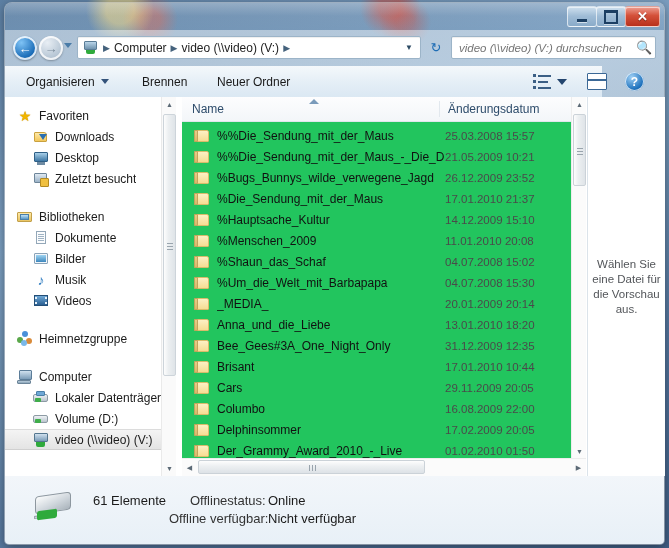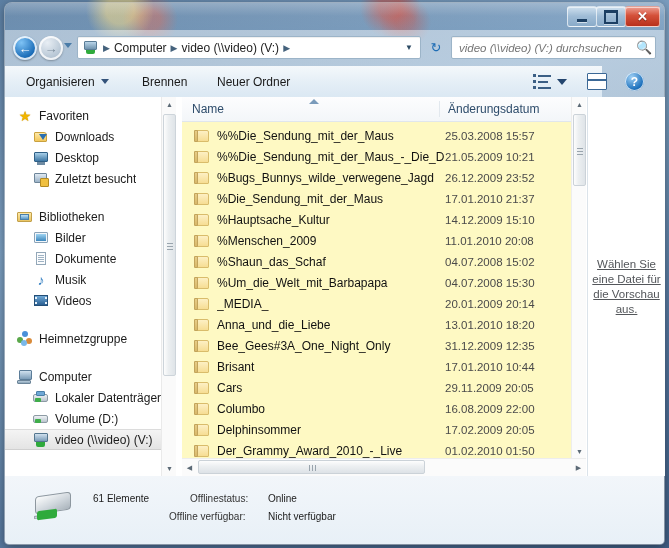--- a/index.html
+++ b/index.html
@@ -145,21 +145,21 @@
   
   #sb-scroll{position:absolute;left:156px;top:0;width:15px;height:379px;background:#fafafa;border-left:1px solid #eaeaea;}
   .sb-arrow{position:absolute;left:0;width:15px;height:15px;display:flex;align-items:center;justify-content:center;color:#5c6a76;font-size:7px;}
   #sb-up{top:0;} #sb-dn{bottom:0;}
   #sb-thumb{position:absolute;left:1px;top:17px;width:13px;height:262px;background:linear-gradient(90deg,#fdfdfd,#eceff1 40%,#dfe4e8);border:1px solid #cdd4da;border-radius:2px;box-sizing:border-box;}
   #sb-thumb .grip{position:absolute;left:3px;width:6px;height:1px;background:#9aa5ae;}
   
   #splitter{position:absolute;left:171px;top:0;width:6px;height:379px;background:#fff;}
 
   
-  #filelist{position:absolute;left:177px;top:0;width:404px;height:379px;background:#fef9c3;overflow:hidden;}
+  #filelist{position:absolute;left:177px;top:0;width:404px;height:379px;background:#22c55e;overflow:hidden;}
   #colheader{position:absolute;left:0;top:0;width:404px;height:24px;background:linear-gradient(180deg,#fdfdfe,#f3f6f9);border-bottom:1px solid #e0e6ec;}
   #sortmark{position:absolute;left:127px;top:2px;width:0;height:0;border-left:5px solid transparent;border-right:5px solid transparent;border-bottom:5px solid #7a9bbb;}
   .colh{position:absolute;top:0;height:24px;display:flex;align-items:center;font-size:12px;color:#2e4c6b;}
   #colh-name{left:10px;}
   #colh-date{left:257px;padding-left:8px;border-left:1px solid #e2e8ee;height:16px;margin-top:4px;align-items:center;}
   #rows{position:absolute;left:0;top:28px;width:404px;height:336px;overflow:hidden;}
   .frow{height:21px;display:flex;align-items:center;font-size:12px;color:#111;}
   .fic{width:16px;height:14px;margin:0 7px 0 12px;position:relative;flex:none;}
   .fic .back{position:absolute;left:0;top:1px;width:15px;height:12px;background:linear-gradient(180deg,#fdf0c4,#f6dd93);border:1px solid #d9bc6b;border-radius:1px 2px 1px 1px;box-sizing:border-box;}
   .fic .spine{position:absolute;left:0;top:1px;width:4px;height:12px;background:linear-gradient(180deg,#e8cd88,#d8b869);border:1px solid #c2a45c;border-radius:1px 0 0 1px;box-sizing:border-box;}
@@ -171,30 +171,30 @@
   #fl-vthumb .grip{position:absolute;left:3px;width:6px;height:1px;background:#99a4ad;}
   #fl-hscroll{position:absolute;left:0;bottom:0;width:404px;height:17px;background:#fbfbfb;border-top:1px solid #ededed;}
   .h-arrow{position:absolute;top:0;width:15px;height:17px;display:flex;align-items:center;justify-content:center;color:#5c6a76;font-size:7px;}
   #h-left{left:0;} #h-right{right:0;}
   #fl-hthumb{position:absolute;left:16px;top:1px;width:227px;height:14px;background:linear-gradient(180deg,#fdfdfd,#eceff1 45%,#dde2e7);border:1px solid #cbd2d8;border-radius:2px;box-sizing:border-box;}
   #fl-hthumb .grip{position:absolute;top:4px;width:1px;height:6px;background:#99a4ad;}
 
   
   #previewpane{position:absolute;left:582px;top:0;width:77px;height:379px;background:#fff;border-left:1px solid #dbe3ea;
     display:flex;align-items:center;justify-content:center;}
-  #preview-text{color:#53565a;font-size:11.5px;text-align:center;line-height:15px;padding:0 4px;text-decoration:underline;}
+  #preview-text{color:#53565a;font-size:11.5px;text-align:center;line-height:15px;padding:0 4px;}
 
   
   #statusbar{position:absolute;left:0;top:446px;width:659px;height:68px;
     background:linear-gradient(180deg,#f2f6fa,#e8f0f7);border-radius:0 0 4px 4px;}
   #st-icon{position:absolute;left:28px;top:14px;width:42px;height:34px;}
   #st-icon .body{position:absolute;left:2px;top:4px;width:36px;height:18px;background:linear-gradient(160deg,#fcfdfd,#cfd6dc 55%,#a9b3bb);border:1px solid #8d979f;border-radius:4px;box-sizing:border-box;transform:skewY(-8deg);}
   #st-icon .plug{position:absolute;left:4px;top:20px;width:20px;height:9px;background:#2faa3c;border-radius:2px;transform:skewY(-8deg);}
   #st-icon .cord{position:absolute;left:1px;top:25px;width:16px;height:3px;background:#cfd6dc;border:1px solid #9aa4ac;box-sizing:border-box;transform:skewY(-8deg);}
-  .stline{position:absolute;font-size:10px;color:#1b1b1b;white-space:nowrap;}
+  .stline{position:absolute;font-size:13px;color:#1b1b1b;white-space:nowrap;}
   #st-count{left:88px;top:17px;}
   #st-l1-lab{left:185px;top:17px;color:#333;}
   #st-l1-val{left:263px;top:17px;}
   #st-l2-lab{left:164px;top:35px;color:#333;}
   #st-l2-val{left:263px;top:35px;}
 </style>
 </head>
 <body>
 
 <div id="desktop"></div>
@@ -305,35 +305,35 @@
 
           <div class="navgroup" style="margin-top:17px">
             <div class="navrow">
               <span class="navicon ic-lib">
                   <span class="f"></span>
                   <span class="i"></span>
                 </span>
               <span class="navlabel">Bibliotheken</span>
             </div>
             <div class="navrow child">
-              <span class="navicon ic-pic">
-                  <span class="f"></span>
-                  <span class="s"></span>
-                </span>
-              <span class="navlabel">Bilder</span>
-            </div>
-            <div class="navrow child">
               <span class="navicon ic-doc">
                 <span class="p"></span>
                   <span class="l" style="top:4px"></span>
                   <span class="l" style="top:6px"></span>
                   <span class="l" style="top:8px"></span>
                   <span class="l" style="top:10px"></span>
               </span>
               <span class="navlabel">Dokumente</span>
+            </div>
+            <div class="navrow child">
+              <span class="navicon ic-pic">
+                  <span class="f"></span>
+                  <span class="s"></span>
+                </span>
+              <span class="navlabel">Bilder</span>
             </div>
             <div class="navrow child">
               <span class="navicon ic-mus">♪</span>
               <span class="navlabel">Musik</span>
             </div>
             <div class="navrow child">
               <span class="navicon ic-vid">
                 <span class="f"></span>
                 <span class="sp" style="left:2px;top:4px"></span>
                   <span class="sp" style="left:2px;top:9px"></span>

